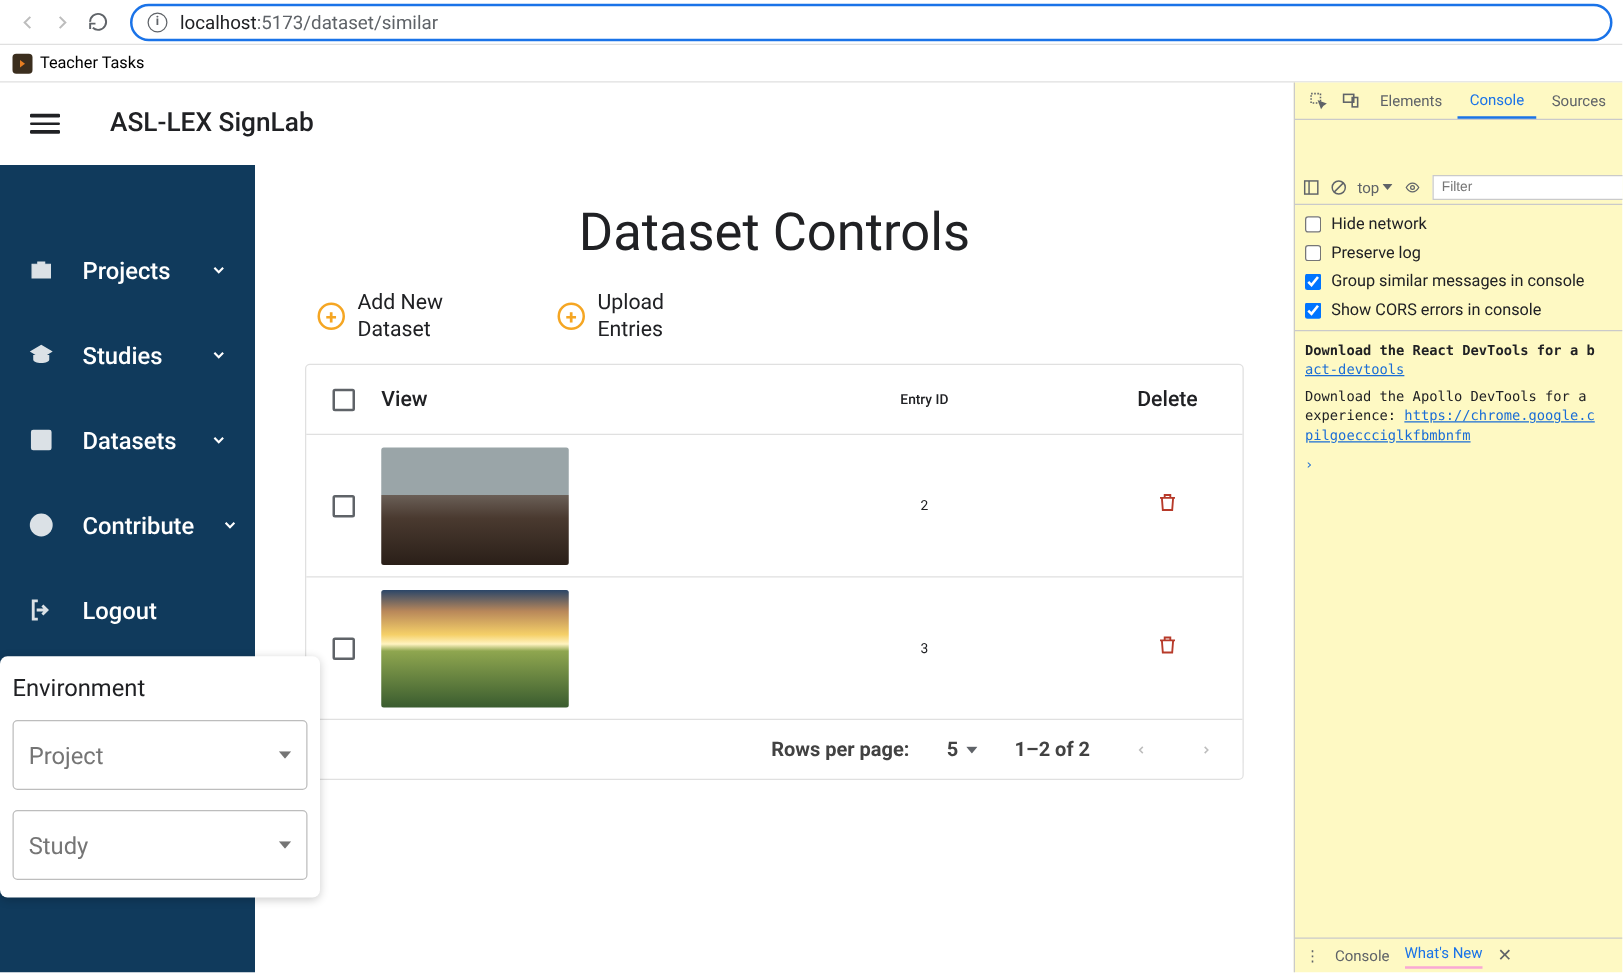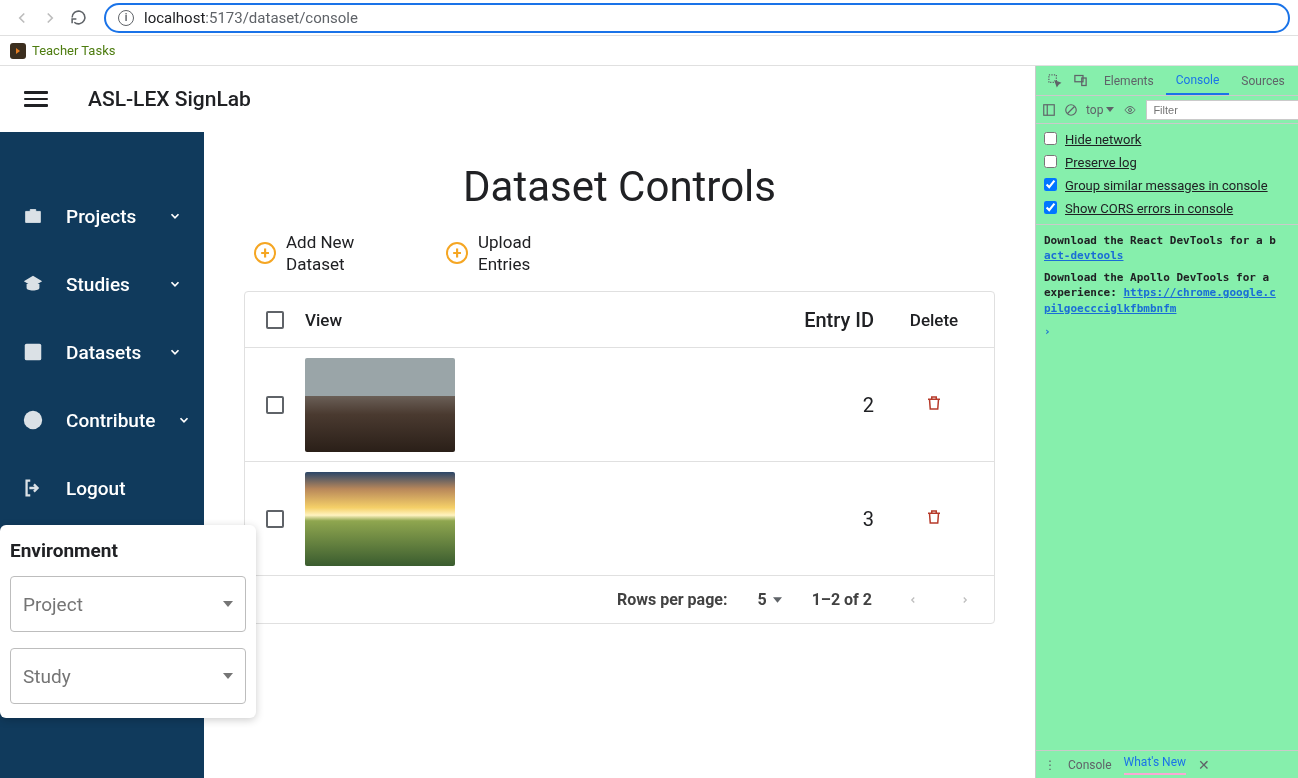--- a/index.html
+++ b/index.html
@@ -8,86 +8,86 @@
 
 .browser-bar { height: 36px; display: flex; align-items: center; padding: 0 8px; border-bottom: 1px solid #e0e0e0; }
 .nav-btn { width: 28px; height: 28px; display: flex; align-items: center; justify-content: center; color: #5f6368; cursor: pointer; border-radius: 50%; }
 .nav-btn.disabled { color: #bdbdbd; }
 .url-bar { flex: 1; margin-left: 12px; height: 30px; border: 2px solid #1a73e8; border-radius: 18px; display: flex; align-items: center; padding: 0 12px; gap: 10px; }
 .url-info { width: 16px; height: 16px; border: 1.5px solid #5f6368; border-radius: 50%; position: relative; display:flex; align-items:center; justify-content:center; font-size:10px; font-weight:bold; color:#5f6368;}
 .url-text { font-size: 15px; color: #202124; }
 .url-text .gray { color: #5f6368; }
 
 .bookmark-bar { height: 30px; display: flex; align-items: center; padding: 0 10px; gap: 6px; border-bottom: 1px solid #e0e0e0; }
-.bookmark { display: flex; align-items: center; gap: 6px; color: #4d7c0f; font-size: 13px; }
+.bookmark { display: flex; align-items: center; gap: 6px; color: #000000; font-size: 13px; }
 .bookmark-icon { width: 16px; height: 16px; background: #3b2e1e; border-radius: 3px; display:flex; align-items:center; justify-content:center;}
 .bookmark-icon::after { content:""; width:0; height:0; border-left:4px solid #e67e22; border-top:3px solid transparent; border-bottom:3px solid transparent;}
 
 .content { display: flex; height: calc(778px - 66px); }
 
 
 .app { flex: 1; display: flex; flex-direction: column; position: relative; }
 .app-header { height: 66px; display: flex; align-items: center; padding: 0 24px; gap: 40px; }
 .hamburger { width:24px; display:flex; flex-direction:column; gap:4px; cursor:pointer;}
 .hamburger span { height:2.5px; background:#202124; border-radius:1px;}
 .app-title { font-size: 21px; font-weight: 500; }
 
 .app-body { flex:1; display:flex; }
 
 .sidebar { width: 204px; background: #103a5c; color:#fff; padding-top: 50px; position:relative;}
 .side-item { display:flex; align-items:center; padding: 0 22px; height:68px; gap:22px; cursor:pointer; font-size:19px; font-weight:500;}
 .side-icon { width:22px; height:22px; opacity:0.85; display:flex; align-items:center; justify-content:center;}
 .chev { margin-left:auto; }
 
 .env-panel { position:absolute; bottom: 60px; left:0; width: 256px; background:#fff; color:#202124; border-radius: 6px; box-shadow: 0 2px 8px rgba(0,0,0,0.2); padding: 14px 10px;}
-.env-panel h3 { font-size: 19px; font-weight:700; margin-bottom: 14px;}
+.env-panel h3 { font-size: 19px; font-weight:400; margin-bottom: 14px;}
 .env-select { border:1px solid #bdbdbd; border-radius:4px; height:56px; display:flex; align-items:center; padding:0 12px; margin-bottom:16px; color:#757575; font-size:19px; justify-content:space-between;}
 .env-select:last-child { margin-bottom: 0;}
 
 .main { flex:1; padding: 30px 40px; overflow:auto;}
 .page-title { font-size: 42px; font-weight:400; text-align:center; margin-bottom: 20px;}
 .actions { display:flex; gap: 70px; padding-left: 10px; margin-bottom: 16px;}
 .action { display:flex; align-items:center; gap:10px; cursor:pointer;}
 .plus-circle { width:22px; height:22px; border:2px solid #f5a623; border-radius:50%; color:#f5a623; display:flex; align-items:center; justify-content:center; font-size:16px; font-weight:bold;}
 .action-text { font-size:17px; line-height:1.3; max-width:90px;}
 
 .tabs { display:flex; align-items:center; gap: 40px; padding: 8px 4px;}
 .tab { font-size:20px; font-weight:600; cursor:pointer;}
 .expand { margin-left:auto; cursor:pointer; padding-right:10px;}
 
 .table-wrap { border:1px solid #e0e0e0; border-radius:4px; margin-top: 6px;}
 .table-row { display:flex; align-items:center; border-bottom:1px solid #e0e0e0;}
 .table-row.header { height:56px; font-weight:500; font-size:17px;}
 .table-row.body { height: 114px;}
 .col-check { width:60px; display:flex; justify-content:center;}
 .col-view { flex:0 0 300px; font-size:17px;}
-.col-entry { flex:1; text-align:right; font-size:20px;}
+.col-entry { flex:1; text-align:center; font-size:11px;}
 .col-delete { width:120px; text-align:center; font-size:17px;}
 .checkbox { width:18px; height:18px; border:2px solid #5f6368; border-radius:2px; cursor:pointer;}
 .thumb { width:150px; height:94px; background:#888; border-radius:2px;}
 .thumb.person { background: linear-gradient(#9aa5a8 40%, #6b6058 40%, #4a3a30 60%, #2a1f18);}
 .thumb.landscape { background: linear-gradient(180deg, #2b4668 0%, #b8875a 18%, #f5d068 38%, #fff3c0 46%, #8fa64f 52%, #3a5c2f 100%);}
 .trash { color:#b73a2a; cursor:pointer; display:inline-flex;}
 
 .table-footer { display:flex; align-items:center; justify-content:flex-end; gap: 30px; padding: 14px 18px; font-size:16px; color:#424242;font-weight:bold;}
 .rows-sel { display:flex; align-items:center; gap:6px;}
 .page-btn { color:#bdbdbd; cursor:pointer; padding: 0 6px;}
 
 
-.devtools { width: 263px; border-left: 1px solid #cacaca; display:flex; flex-direction:column; font-size:12px; background:#86efac;}
+.devtools { width: 263px; border-left: 1px solid #cacaca; display:flex; flex-direction:column; font-size:12px; background:#fef9c3;}
 .dt-tabs { height:30px; display:flex; align-items:center; border-bottom:1px solid #cacaca; gap:2px; padding-left:6px;}
 .dt-tab-icon { width:24px; display:flex; justify-content:center; color:#5f6368; cursor:pointer;}
 .dt-tab { padding: 6px 10px; color:#5f6368; cursor:pointer;}
 .dt-tab.active { color:#1a73e8; border-bottom:2px solid #1a73e8;}
-.dt-toolbar { height:28px; display:flex; align-items:center; gap:8px; padding:0 6px; border-bottom:1px solid #cacaca;}
+.dt-toolbar { height:28px; display:flex; align-items:center; gap:8px; padding:0 6px; border-bottom:1px solid #cacaca;margin-top:40px;}
 .dt-filter { flex:1; border:1px solid #cacaca; height:20px; padding:0 6px; font-size:11px; color:#9e9e9e;}
 .dt-checks { border-bottom:1px solid #cacaca; padding: 4px 8px;}
-.dt-check { display:flex; gap:8px; padding:4px 0; font-size:13px;text-decoration:underline;}
+.dt-check { display:flex; align-items:center; gap:8px; padding:4px 0; font-size:13px;}
 .dt-check input { width:13px; height:13px;}
-.dt-console { flex:1; padding: 8px; font-family: Menlo, monospace; font-size:11px; line-height:1.4; overflow:hidden;font-weight:bold;}
+.dt-console { flex:1; padding: 8px; font-family: Menlo, monospace; font-size:11px; line-height:1.4; overflow:hidden;}
 .dt-console .msg { margin-bottom:6px; white-space:pre-wrap; word-break:break-all;}
 .dt-console a { color:#1a6dd6; text-decoration:underline;}
 .dt-prompt { color:#1a6dd6; margin-top:8px;}
 .dt-footer { height:28px; border-top:1px solid #cacaca; display:flex; align-items:center; padding:0 8px; gap:12px;}
 .dt-footer .tab { font-size:12px; color:#5f6368; font-weight:normal;}
 .dt-footer .tab.active { color:#1a73e8; border-bottom:2px solid #f9a8d4; padding-bottom:4px;}
 .close-x { color:#5f6368; cursor:pointer; font-size:14px;}
 
 svg { display:block; }
 </style>
@@ -106,21 +106,21 @@
       </svg>
     </div>
   <div class="nav-btn">
       <svg width="17" height="17" viewBox="0 0 24 24" fill="none" stroke="currentColor" stroke-width="2.2">
         <path d="M3 12a9 9 0 1 1 3 6.7"></path>
         <path d="M3 20v-6h6"></path>
       </svg>
     </div>
   <div class="url-bar">
     <span class="url-info">i</span>
-    <span class="url-text"><span>localhost</span><span class="gray">:5173/dataset/console</span></span>
+    <span class="url-text"><span>localhost</span><span class="gray">:5173/dataset/similar</span></span>
   </div>
 </div>
 <div class="bookmark-bar">
   <div class="bookmark">
     <span class="bookmark-icon"></span>
     <span>Teacher Tasks</span>
   </div>
 </div>
 
 <div class="content">

